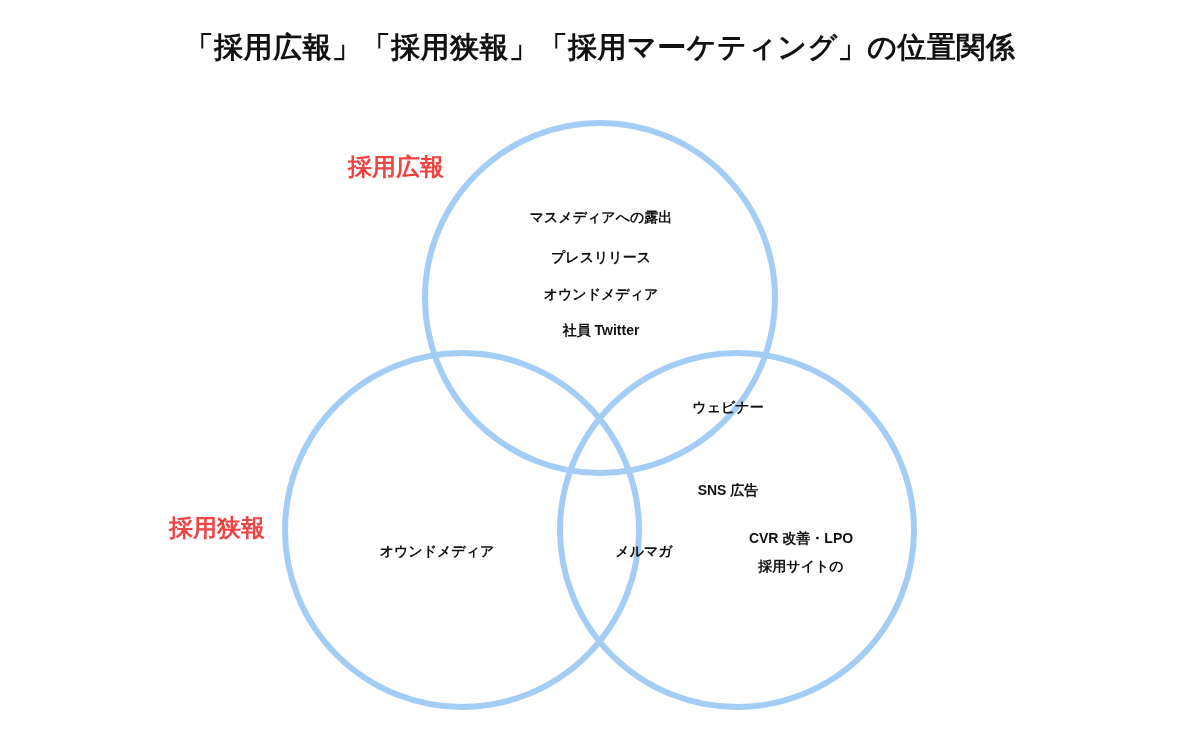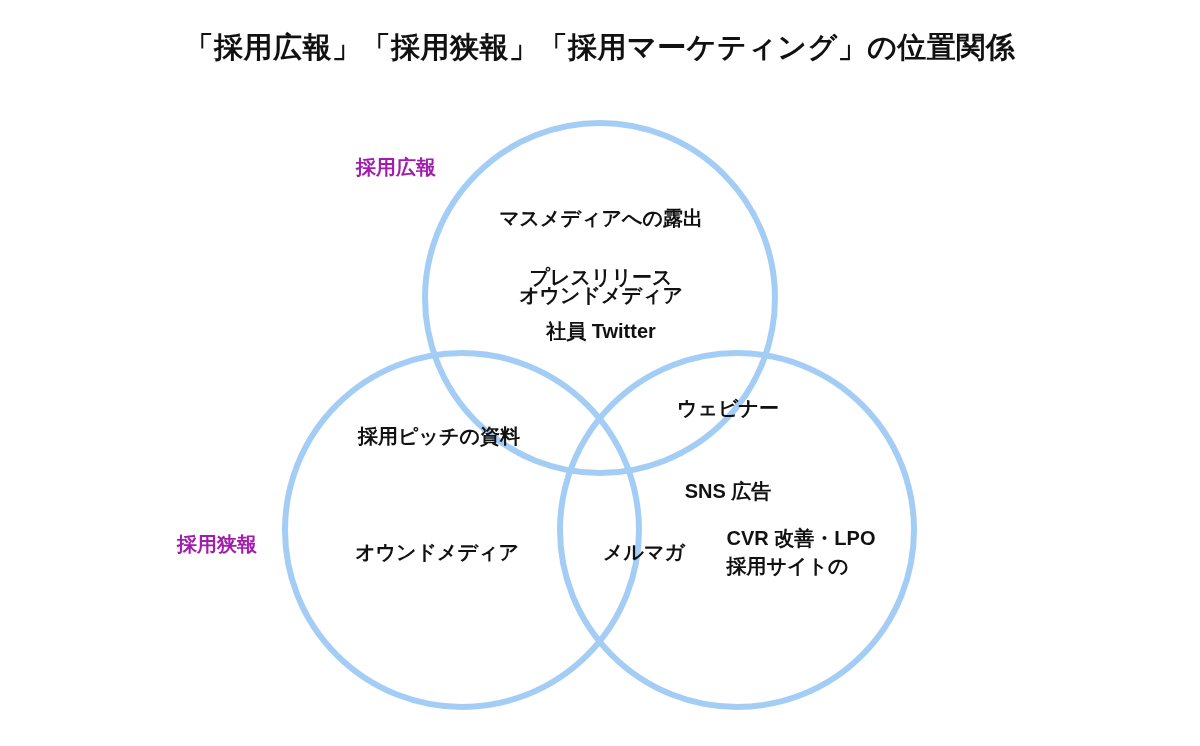--- a/index.html
+++ b/index.html
@@ -28,40 +28,40 @@
     box-sizing:border-box;
     background:transparent;
   }
   .circle.top   { left:422px; top:120px; width:356px; height:356px; }
   .circle.left  { left:282px; top:350px; width:360px; height:360px; }
   .circle.right { left:557px; top:350px; width:360px; height:360px; }
 
   .set-label{
     position:absolute;
     transform:translate(-50%,-50%);
-    font-size:20px;
+    font-size:24px;
     font-weight:700;
-    color:#a21caf;
+    color:#ef4444;
     white-space:nowrap;
   }
   .label-top   { left:396px;  top:167px; }
-  .label-left  { left:217px;  top:528px;margin-top:16px; }
+  .label-left  { left:217px;  top:528px; }
   .label-right { left:1046px; top:527px; }
 
   .item{
     position:absolute;
     transform:translate(-50%,-50%);
-    font-size:20px;
+    font-size:14px;
     font-weight:700;
     color:#111111;
     white-space:nowrap;
-    text-align:left;
+    text-align:center;
   }
   .it-mass    { left:601px; top:218px; }
-  .it-press   { left:601px; top:258px;margin-top:19px; }
+  .it-press   { left:601px; top:258px; }
   .it-owned-t { left:601px; top:295px; }
   .it-twitter { left:601px; top:331px; }
   .it-pitch   { left:439px; top:436px; }
   .it-webinar { left:728px; top:408px; }
   .it-sns     { left:728px; top:455px;margin-top:36px; }
   .it-owned-l { left:437px; top:552px; }
   .it-mail    { left:644px; top:552px; }
   .it-site    { left:801px; top:552px; line-height:28px; }
   .it-jobdesc { left:617px; top:634px; }
 </style>
@@ -77,21 +77,20 @@
   <div class="circle right"></div>
 
   <div class="set-label label-top">採用広報</div>
   <div class="set-label label-left">採用狭報</div>
 
   <div class="item it-mass">マスメディアへの露出</div>
   <div class="item it-press">プレスリリース</div>
   <div class="item it-owned-t">オウンドメディア</div>
   <div class="item it-twitter">社員 Twitter</div>
 
-  <div class="item it-pitch">採用ピッチの資料</div>
 
   <div class="item it-webinar">ウェビナー</div>
   <div class="item it-sns">SNS 広告</div>
 
   <div class="item it-owned-l">オウンドメディア</div>
 
   <div class="item it-mail">メルマガ</div>
 
   <div class="item it-site">
     <div>CVR 改善・LPO</div>

